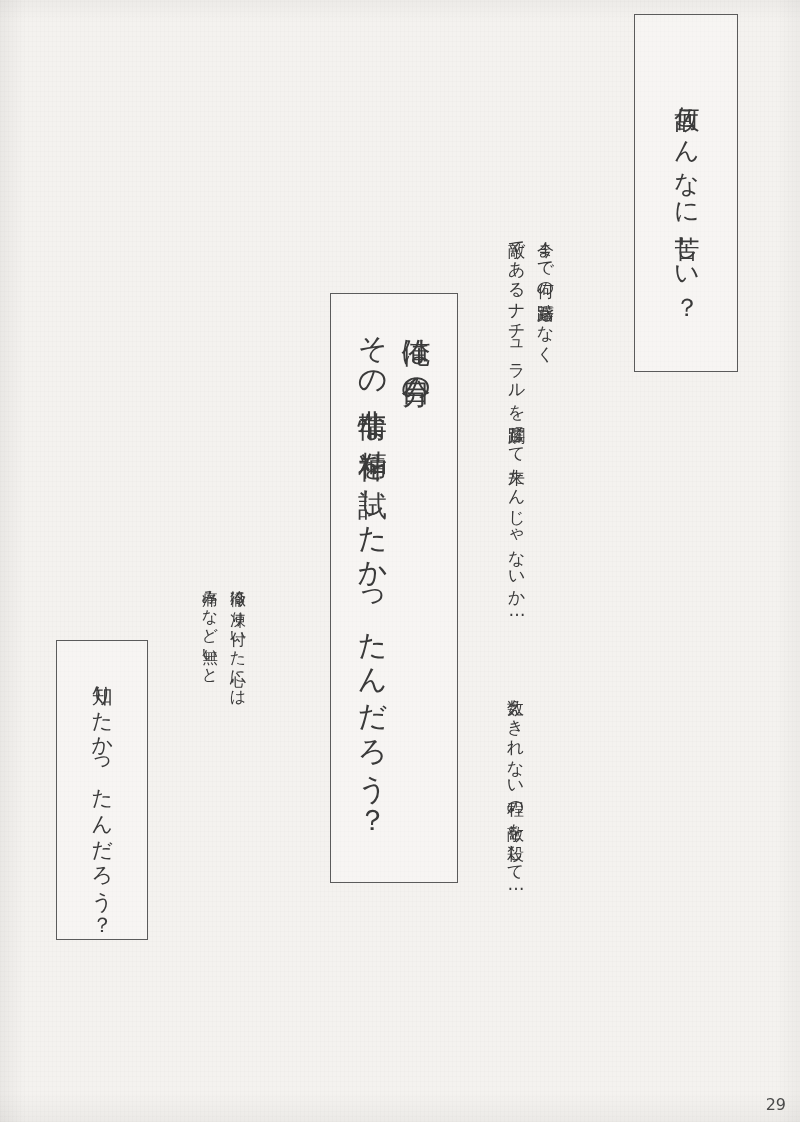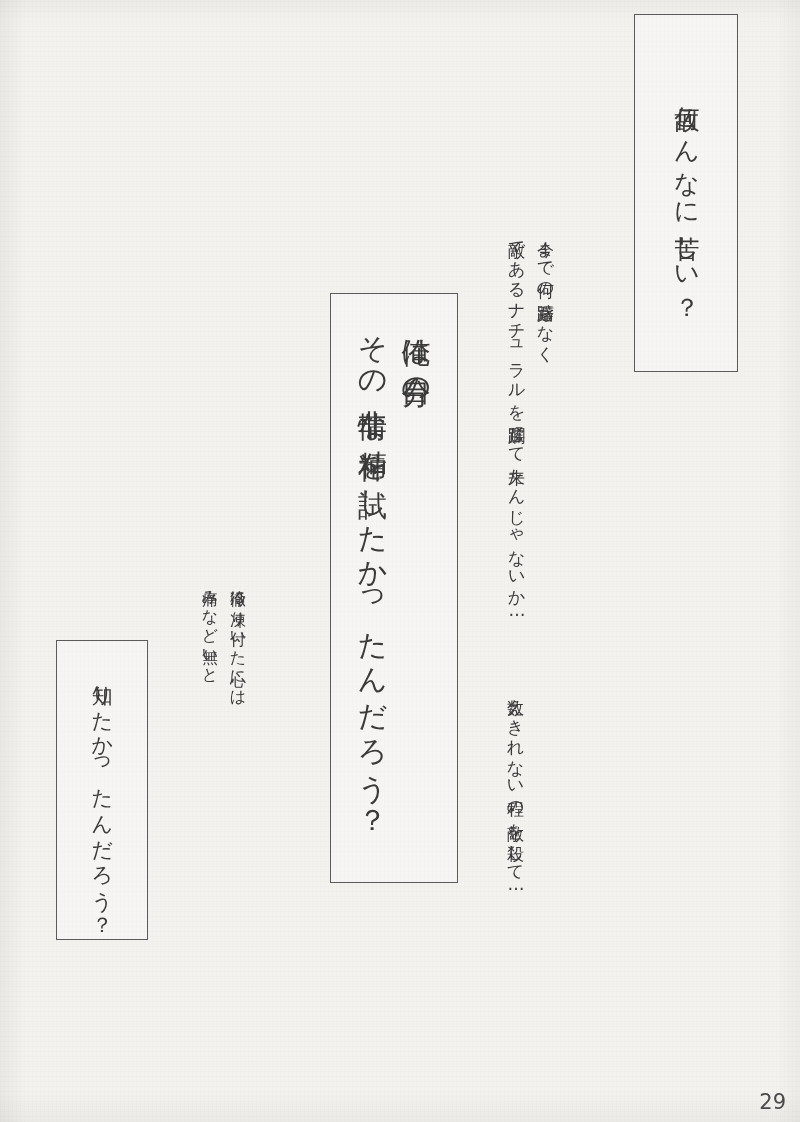--- a/index.html
+++ b/index.html
@@ -130,21 +130,21 @@
   }
   #box-know .vtext {
     font-size: 21px;
     letter-spacing: 0.08em;
   }
 
   #page-number {
     position: absolute;
     right: 14px;
     bottom: 8px;
-    font-size: 21px;
+    font-size: 16px;
     color: #4a4a4a;
     z-index: 6;
   }
 </style>
 </head>
 <body>
 
 <div id="page">
 
   <div class="box" id="box-why">

